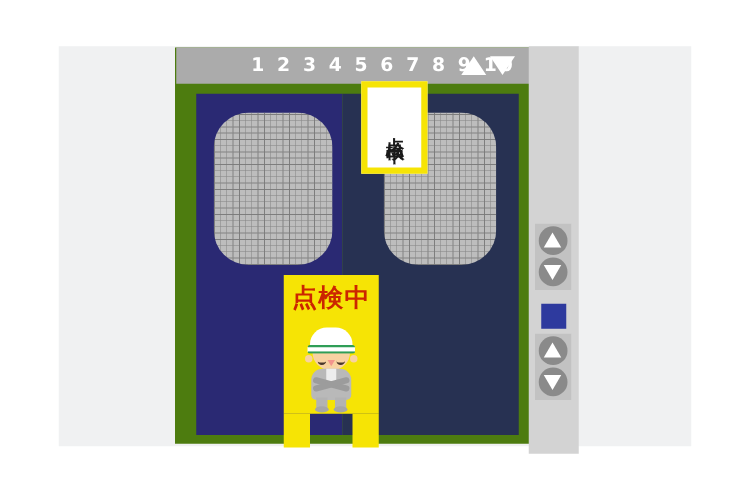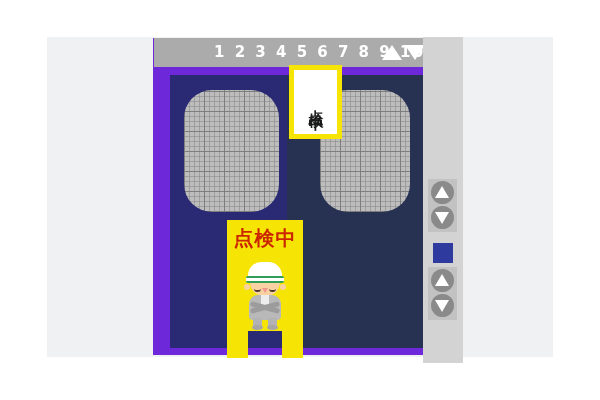--- a/index.html
+++ b/index.html
@@ -2,21 +2,21 @@
 <html><head>
 <meta charset="utf-8">
 <style>
   html,body{margin:0;padding:0;background:#fff;}
   .stage{
     position:relative;width:600px;height:400px;background:#ffffff;overflow:hidden;
     font-family:"DejaVu Sans", sans-serif;
   }
   .wall{position:absolute;left:47px;top:37px;width:506px;height:320px;background:#f0f1f2;}
   
-  .elevator{position:absolute;left:153px;top:38px;width:287px;height:317px;background:#6d28d9;}
+  .elevator{position:absolute;left:140px;top:38px;width:287px;height:317px;background:#4d7c0f;}
   .header-bar{position:absolute;left:1px;top:0;width:286px;height:29px;background:#ababab;}
   .floor-numbers{
     position:absolute;left:60px;top:0;height:29px;line-height:29px;
     color:#ffffff;font-size:15px;font-weight:bold;letter-spacing:2.5px;white-space:nowrap;
   }
   .tri{width:0;height:0;position:absolute;}
   .tri-up-big{left:228px;top:7px;border-left:10px solid transparent;border-right:10px solid transparent;border-bottom:15px solid #ffffff;}
   .tri-down-big{left:251px;top:7px;border-left:10px solid transparent;border-right:10px solid transparent;border-top:15px solid #ffffff;}
   .doors{position:absolute;left:17px;top:37px;width:258px;height:273px;}
   .door-left{position:absolute;left:0;top:0;width:117px;height:273px;background:#2a2973;}

